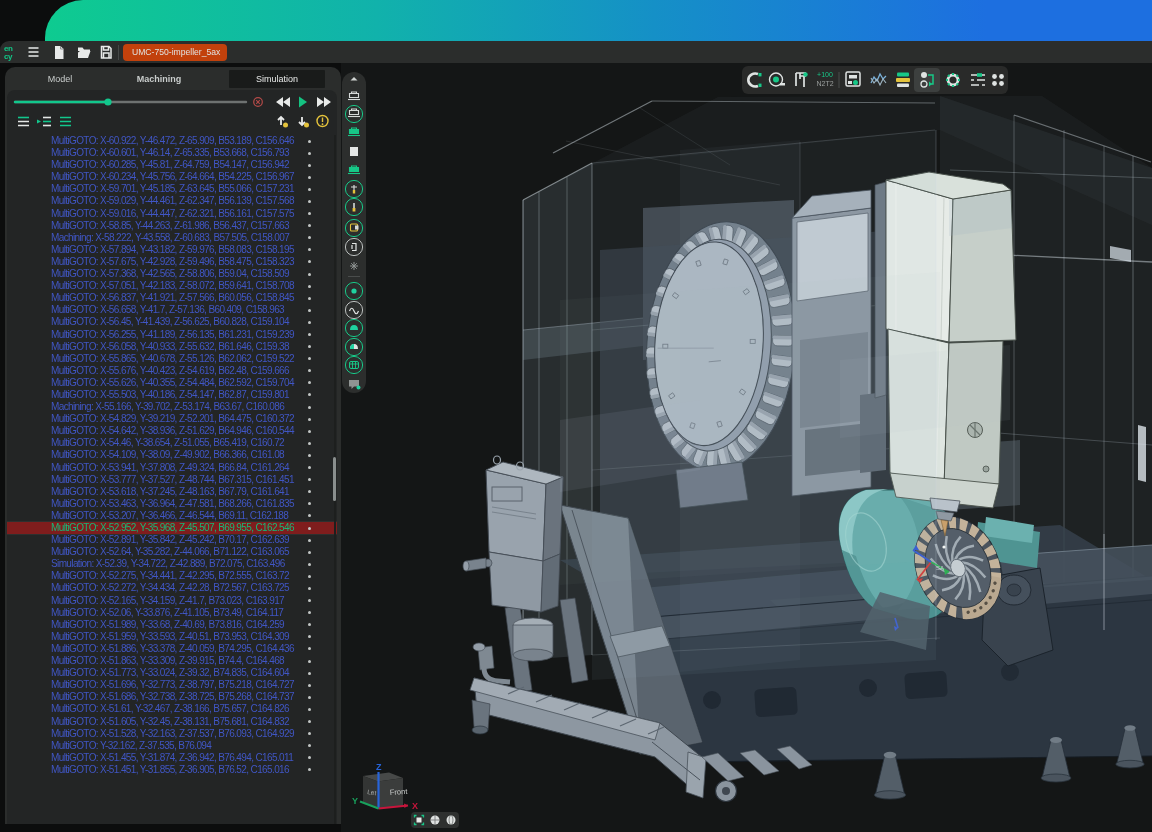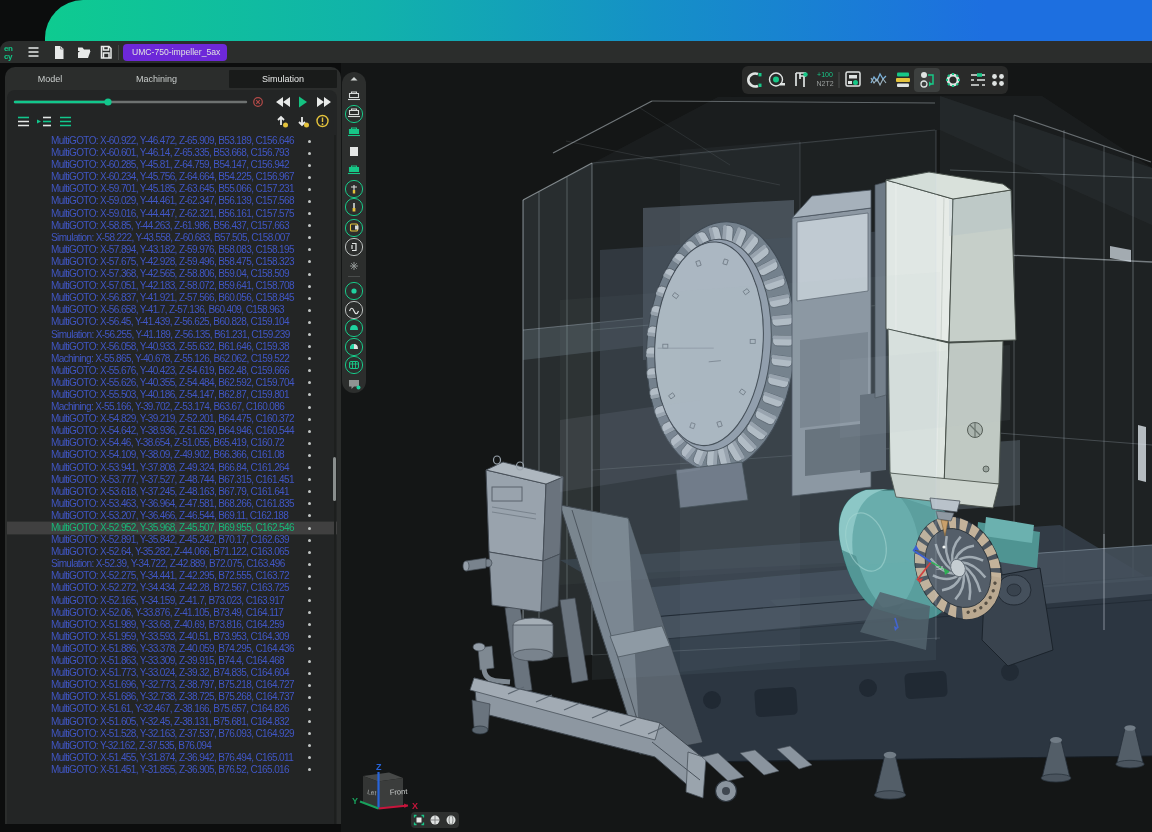--- a/index.html
+++ b/index.html
@@ -1,33 +1,33 @@
 <!DOCTYPE html>
 <html><head><meta charset="utf-8"><style>
 * { margin:0; padding:0; box-sizing:border-box; }
 html,body { width:1152px; height:832px; background:#0c0d0d; overflow:hidden;
   font-family:"Liberation Sans", sans-serif; }
 .abs { position:absolute; }
 #grad { left:45px; top:0; width:1107px; height:41px; border-top-left-radius:38px;
   background:linear-gradient(90deg,#0ecb90 0%,#11b2ab 30%,#1590c7 55%,#1d6fe0 85%,#1d6fe0 100%); }
 #hdr { left:0; top:41px; width:1152px; height:22px; background:#2b2d2c; border-top-left-radius:9px; }
 #vsep { left:118px; top:45px; width:1px; height:15px; background:#454847; }
-#doctab { left:123px; top:44px; width:104px; height:17px; background:#6d28d9; border-radius:4px;
+#doctab { left:123px; top:44px; width:104px; height:17px; background:#c2410c; border-radius:4px;
   color:#e0e2e1; font-size:8.6px; line-height:17px; padding-left:9px; }
 #panel { left:5px; top:67px; width:336px; height:757px; background:#2b2d2c; border-radius:10px 10px 0 0; }
 #inner { left:7px; top:90px; width:330px; height:734px; background:#232525; border-radius:8px 8px 0 0; }
 .tab { position:absolute; top:71px; height:17px; font-size:9px; color:#c9cdcc; }
-#tabsim { left:229px; top:70px; width:108px; height:18px; background:#191b1a; border-radius:1px; }
+#tabsim { left:229px; top:70px; width:96px; height:18px; background:#191b1a; border-radius:1px; }
 #tabsim span { display:block; text-align:center; line-height:18px; color:#e8eae9; font-size:9px; }
 #list { left:7px; top:135px; width:330px; height:689px; overflow:hidden; }
 .row { height:12.1px; position:relative; }
 .rt { position:absolute; left:44px; top:0; font-size:10px; line-height:12.1px; color:#4056c4;
   letter-spacing:-0.62px; white-space:nowrap; }
 .dot { position:absolute; left:301px; top:4.5px; width:3px; height:3px; border-radius:50%; background:#c2c6c5; }
-.hi { background:#404040; box-shadow:0 0 0 1px #2e302f; }
+.hi { background:#7f1d1d; box-shadow:0 0 0 1px #2e302f; }
 .hi .rt { color:#17b878; }
 #strack { left:333.5px; top:135px; width:2px; height:689px; background:#1d1f1e; }
 #sbar { left:333px; top:457px; width:3px; height:44px; background:#8a8f8e; border-radius:2px; }
 #pill { left:342px; top:72px; width:24px; height:321px; background:#2c2e2d; border-radius:12px; }
 #ttb { left:742px; top:66px; width:266px; height:28px; background:rgba(42,44,43,0.94); border-radius:6px; }
 #btb { left:411px; top:812px; width:48px; height:16px; background:#2e302f; border-radius:4px; }
 </style></head><body>
 <svg class="abs" style="left:0;top:0" width="1152" height="832" viewBox="0 0 1152 832">
 <rect x="341" y="63" width="811" height="769" fill="#141616"></rect>
 <polygon points="523.0,200.0 718.0,97.0 1042.0,96.0 1152.0,168.0 1152.0,225.0 940.0,130.0 592.0,165.0" fill="#9db4c4" fill-opacity="0.05"></polygon>
@@ -396,22 +396,22 @@
   <g stroke="#e8eae9" stroke-width="1.5" fill="none">
     <path d="M101.5,5.5 h7.5 l2,2 v9.5 h-9.5 Z M103.5,5.5 v3.5 h5 v-3.5 M103.5,17 v-5 h5.5 v5"></path>
   </g>
 </svg>
 <div class="abs" id="vsep"></div>
 <div class="abs" id="doctab">UMC-750-impeller_5ax</div>
 <div class="abs" id="panel"></div>
 <div class="abs" id="tabsim">
     <span>Simulation</span>
   </div>
-<div class="abs tab" style="left:20px; width:60px; text-align:center; line-height:17px;">Model</div>
-<div class="abs tab" style="left:136px; width:60px; text-align:left; line-height:17px;">Machining</div>
+<div class="abs tab" style="left:30px; width:60px; text-align:center; line-height:17px;">Model</div>
+<div class="abs tab" style="left:129px; width:60px; text-align:center; line-height:17px;font-weight:bold;">Machining</div>
 <div class="abs" id="inner"></div>
 <svg class="abs" style="left:7px;top:90px" width="330" height="45" viewBox="0 0 330 45">
   <line x1="8" y1="12" x2="239" y2="12" stroke="#6e7271" stroke-width="2.4" stroke-linecap="round"></line>
   <line x1="8" y1="12" x2="101" y2="12" stroke="#12c78c" stroke-width="2.4" stroke-linecap="round"></line>
   <circle cx="101" cy="12" r="3.6" fill="#12c78c"></circle>
   <circle cx="251" cy="12" r="4.3" fill="none" stroke="#b34a48" stroke-width="1.2"></circle>
   <path d="M249.2,10.2 l3.6,3.6 M252.8,10.2 l-3.6,3.6" stroke="#b34a48" stroke-width="1.1"></path>
   <g fill="#e8eae9">
       <path d="M276,7 v10 l-7,-5 Z M283,7 v10 l-7,-5 Z"></path>
     </g>
@@ -465,21 +465,21 @@
     </div>
 <div class="row">
       <span class="rt">MultiGOTO: X-59.016, Y-44.447, Z-62.321, B56.161, C157.575</span>
       <span class="dot"></span>
     </div>
 <div class="row">
       <span class="rt">MultiGOTO: X-58.85, Y-44.263, Z-61.986, B56.437, C157.663</span>
       <span class="dot"></span>
     </div>
 <div class="row">
-      <span class="rt">Simulation: X-58.222, Y-43.558, Z-60.683, B57.505, C158.007</span>
+      <span class="rt">Machining: X-58.222, Y-43.558, Z-60.683, B57.505, C158.007</span>
       <span class="dot"></span>
     </div>
 <div class="row">
       <span class="rt">MultiGOTO: X-57.894, Y-43.182, Z-59.976, B58.083, C158.195</span>
       <span class="dot"></span>
     </div>
 <div class="row">
       <span class="rt">MultiGOTO: X-57.675, Y-42.928, Z-59.496, B58.475, C158.323</span>
       <span class="dot"></span>
     </div>
@@ -497,29 +497,29 @@
     </div>
 <div class="row">
       <span class="rt">MultiGOTO: X-56.658, Y-41.7, Z-57.136, B60.409, C158.963</span>
       <span class="dot"></span>
     </div>
 <div class="row">
       <span class="rt">MultiGOTO: X-56.45, Y-41.439, Z-56.625, B60.828, C159.104</span>
       <span class="dot"></span>
     </div>
 <div class="row">
-      <span class="rt">Simulation: X-56.255, Y-41.189, Z-56.135, B61.231, C159.239</span>
+      <span class="rt">MultiGOTO: X-56.255, Y-41.189, Z-56.135, B61.231, C159.239</span>
       <span class="dot"></span>
     </div>
 <div class="row">
       <span class="rt">MultiGOTO: X-56.058, Y-40.933, Z-55.632, B61.646, C159.38</span>
       <span class="dot"></span>
     </div>
 <div class="row">
-      <span class="rt">Machining: X-55.865, Y-40.678, Z-55.126, B62.062, C159.522</span>
+      <span class="rt">MultiGOTO: X-55.865, Y-40.678, Z-55.126, B62.062, C159.522</span>
       <span class="dot"></span>
     </div>
 <div class="row">
       <span class="rt">MultiGOTO: X-55.676, Y-40.423, Z-54.619, B62.48, C159.666</span>
       <span class="dot"></span>
     </div>
 <div class="row">
       <span class="rt">MultiGOTO: X-55.626, Y-40.355, Z-54.484, B62.592, C159.704</span>
       <span class="dot"></span>
     </div>

